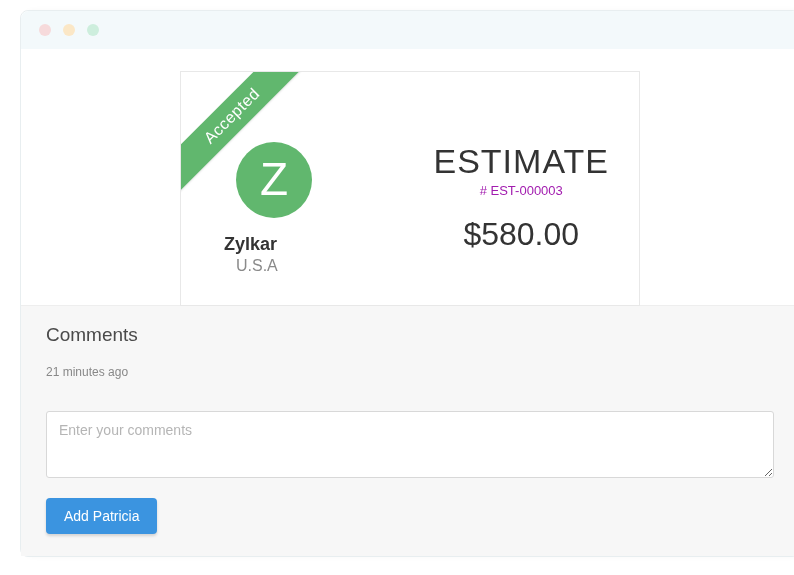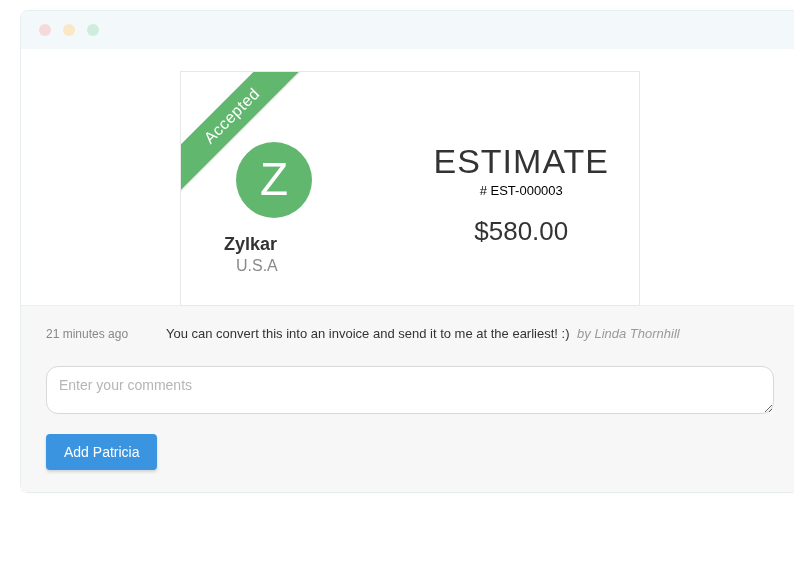--- a/index.html
+++ b/index.html
@@ -18,29 +18,29 @@
 .ribbon::before { left: 0; }
 .ribbon::after { right: 0; }
 .card-body { display: flex; justify-content: space-between; align-items: flex-start; margin-top: 20px; }
 .company-col { display: flex; flex-direction: column; }
 .logo-circle { width: 76px; height: 76px; border-radius: 50%; background: #61b76e; display: flex; align-items: center; justify-content: center; margin-bottom: 16px; margin-left: 25px;}
 .logo-letter { color: #fff; font-size: 46px; font-weight: 500; line-height: 1; transform: translateY(-1px); }
 .company-name { font-weight: 700; font-size: 18px; color: #333; margin-left: 13px;}
 .company-loc { font-size: 16px; color: #8a8a8a; margin-top: 2px; margin-left: 25px;}
 .estimate-col { text-align: center; }
 .estimate-title { font-size: 34px; font-weight: 300; color: #333; letter-spacing: 1px; }
-.estimate-num { font-size: 13px; color: #000000; margin-top: 2px; }
-.estimate-amount { font-size: 26px; color: #333; margin-top: 18px; font-weight: 400; }
+.estimate-num { font-size: 13px; color: #a21caf; margin-top: 2px; }
+.estimate-amount { font-size: 32px; color: #333; margin-top: 18px; font-weight: 400; }
 .comments-panel { background: #f7f7f7; border-top: 1px solid #eee; padding: 18px 25px 22px 25px; margin-top: -1px; }
 .comments-heading { font-size: 19px; color: #4a4a4a; font-weight: 400; margin-bottom: 16px; }
 .comment-row { display: flex; margin-bottom: 10px; font-size: 13px; line-height: 1.5; }
 .comment-time { width: 120px; flex-shrink: 0; color: #888; font-size: 12px; padding-top: 1px; }
 .comment-body { color: #333; }
 .comment-author { color: #9a9a9a; font-style: italic; margin-left: 4px; }
-.comment-input { width: 100%; resize: vertical; border: 1px solid #d8d8d8; border-radius: 12px; padding: 10px 12px; font-size: 14px; font-family: inherit; color: #555; margin-top: 2px; height: 48px; }
+.comment-input { width: 100%; resize: vertical; border: 1px solid #d8d8d8; border-radius: 3px; padding: 10px 12px; font-size: 14px; font-family: inherit; color: #555; margin-top: 10px; height: 67px; }
 .comment-input::placeholder { color: #b5b5b5; }
 .add-btn { margin-top: 16px; background: #3b94e0; color: #fff; border: none; border-radius: 4px; padding: 10px 18px; font-size: 14px; cursor: pointer; box-shadow: 0 2px 3px rgba(0,0,0,0.15); }
 </style>
 </head>
 <body>
 
 <div class="window">
   <div class="titlebar">
     <div class="dot red"></div>
     <div class="dot yellow"></div>
@@ -62,27 +62,24 @@
         </div>
         <div class="estimate-col">
           <div class="estimate-title">ESTIMATE</div>
           <div class="estimate-num"># EST-000003</div>
           <div class="estimate-amount">$580.00</div>
         </div>
       </div>
     </div>
 
     <div class="comments-panel">
+      <div class="comments-heading">Comments</div>
 
       <div class="comment-row">
         <div class="comment-time">21 minutes ago</div>
-        <div class="comment-body">
-          <span>You can convert this into an invoice and send it to me at the earliest! :)</span>
-          <span class="comment-author">by Linda Thornhill</span>
-        </div>
       </div>
 
       <div class="comment-row">
       </div>
 
       <textarea class="comment-input" placeholder="Enter your comments" style=""></textarea>
       <button class="add-btn">Add Patricia</button>
     </div>
   </div>
 </div>

